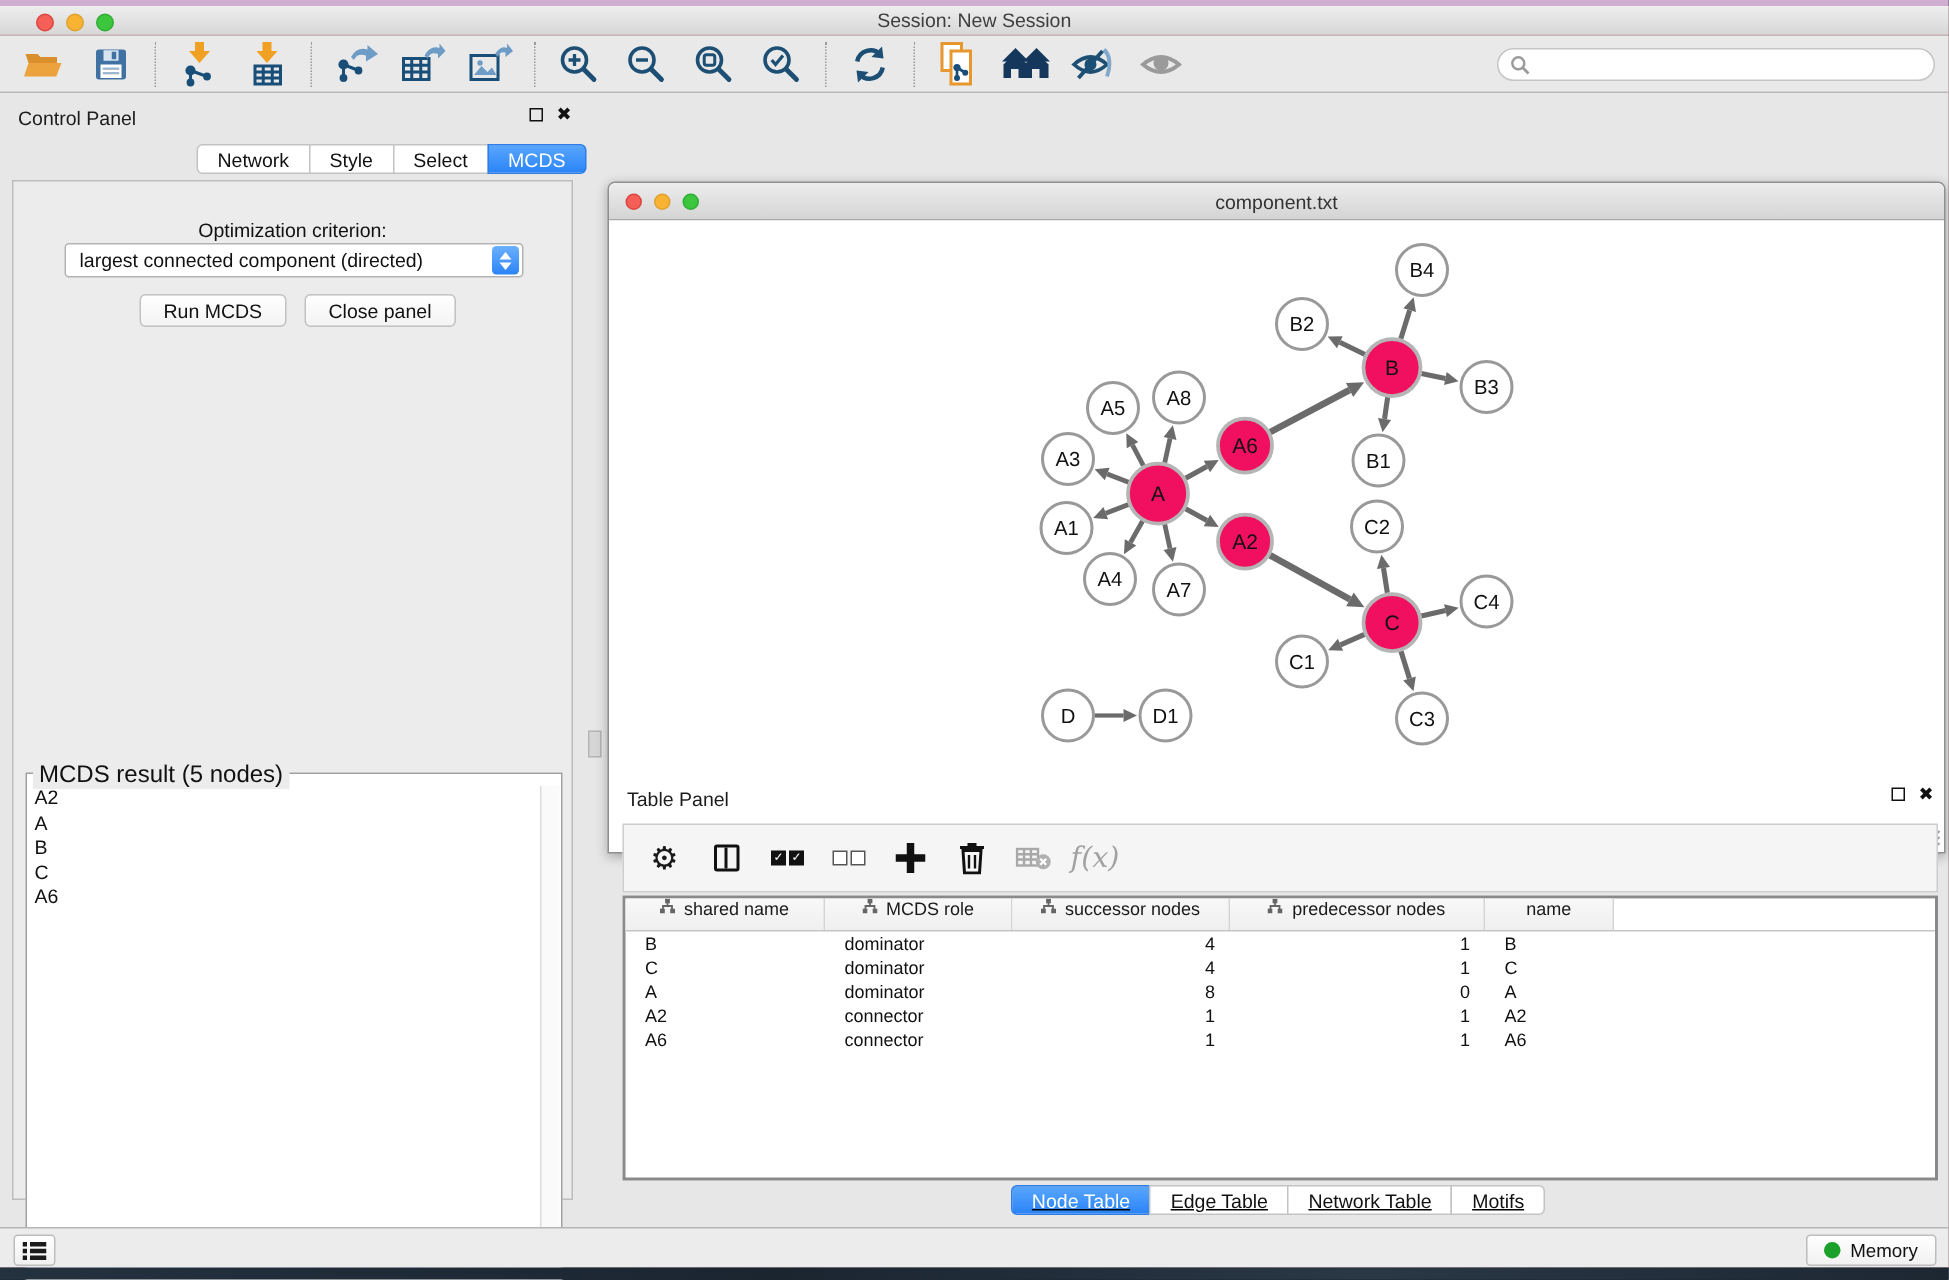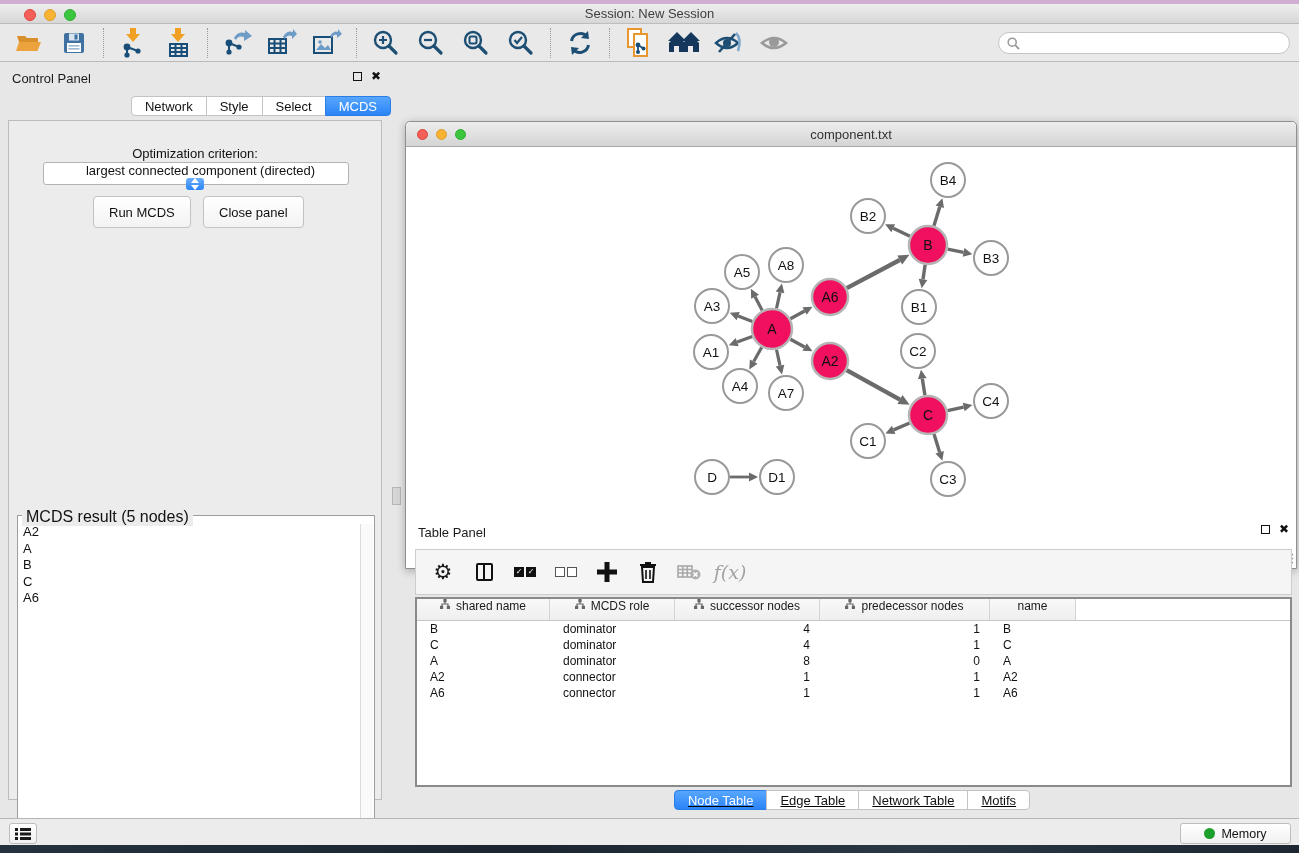--- a/index.html
+++ b/index.html
@@ -53,30 +53,30 @@
     margin-left:-1px; font-size:13px; color:#111; display:flex; align-items:center; cursor:pointer; }
   .seg-tab:first-child { border-radius:4px 0 0 4px; margin-left:0; }
   .seg-tab:last-child { border-radius:0 4px 4px 0; }
   .seg-tab.active { background:linear-gradient(#58a6fd,#2b84f7); border-color:#2b7de8; color:#fff; }
   #ctl-body { left:8px; top:58px; width:374px; height:680px; background:#ececec;
     border:1px solid #bdbdbd; }
   #opt-label { position:absolute; left:0; top:25px; width:100%; text-align:center;
     font-size:13px; color:#111; }
   #opt-select { position:absolute; left:34px; top:41px; width:306px; height:23px;
     background:#fff; border:1px solid #b3b3b3; border-radius:3px;
-    display:flex; align-items:center; cursor:pointer;flex-direction:column; }
+    display:flex; align-items:center; cursor:pointer; }
   #opt-select .sel-text { flex:1; font-size:13px; padding-left:9px; color:#111; }
   .stepper { width:18px; height:19px; margin-right:2px; border-radius:3px;
     background:linear-gradient(#6cb0fd,#2b84f7); display:flex; flex-direction:column;
     align-items:center; justify-content:center; gap:2px; }
   .tri-up { width:0; height:0; border-left:4px solid transparent;
     border-right:4px solid transparent; border-bottom:5px solid #fff; }
   .tri-dn { width:0; height:0; border-left:4px solid transparent;
     border-right:4px solid transparent; border-top:5px solid #fff; }
-  .btn { position:absolute; height:32px; background:linear-gradient(#ffffff,#f3f3f3);
+  .btn { position:absolute; height:22px; background:linear-gradient(#ffffff,#f3f3f3);
     border:1px solid #c2c2c2; border-radius:4px; font-size:13px; color:#111;
     display:flex; align-items:center; justify-content:center; padding:0 15px; cursor:pointer; }
   #run-btn { left:84px; top:75px; }
   #closepanel-btn { left:194px; top:75px; }
   #mcds-group { position:absolute; left:8px; top:394px; width:358px; height:340px;
     border:1px solid #9e9e9e; background:#fff; }
   #mcds-legend { position:absolute; left:4px; top:-8px; background:#ececec;
     padding:0 4px; font-size:16px; color:#111; }
   #mcds-list { position:absolute; left:1px; top:8px; right:14px; bottom:1px;
     font-size:13px; color:#111; padding-left:4px; }
@@ -129,21 +129,21 @@
   .td.l { padding-left:13px; text-align:left; }
   .td.r { padding-right:10px; text-align:right; }
   #tbl-tabs { left:405px; top:728px; width:894px; display:flex; justify-content:center;text-decoration:underline; }
 
   
   #statusbar { left:0; top:814px; width:1299px; height:27px; background:#ececec;
     border-top:1px solid #b5b5b5; }
   #list-btn { position:absolute; left:9px; top:4px; width:28px; height:21px;
     background:linear-gradient(#fff,#f0f0f0); border:1px solid #bdbdbd; border-radius:3px;
     display:flex; align-items:center; justify-content:center; cursor:pointer; }
-  #memory-btn { position:absolute; right:8px; top:4px; width:111px; height:21px;
+  #memory-btn { position:absolute; right:8px; top:4px; width:87px; height:21px;
     background:linear-gradient(#fff,#f1f1f1); border:1px solid #bdbdbd; border-radius:3px;
     display:flex; align-items:center; justify-content:center; gap:6px;
     font-size:12.5px; color:#111; cursor:pointer; }
   .green-dot { width:11px; height:11px; border-radius:50%; background:#1ba02b; }
 </style>
 </head>
 <body>
 
 <div id="wall-top" class="abs"></div>
 

